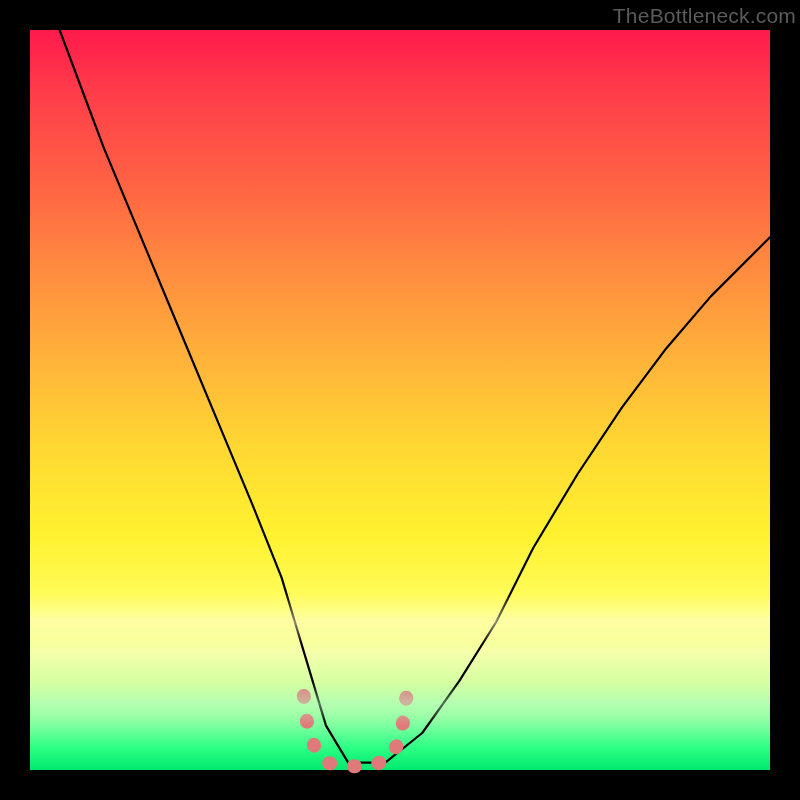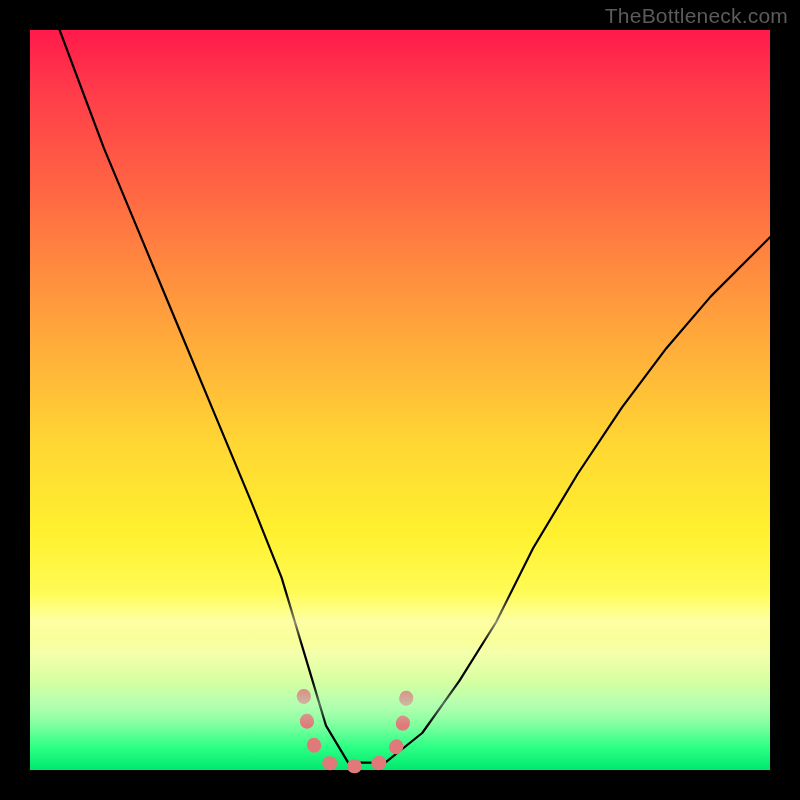--- a/index.html
+++ b/index.html
@@ -13,21 +13,21 @@
   }
   .frame {
     position: relative;
     width: 800px;
     height: 800px;
     background: #000;
   }
   .watermark {
     position: absolute;
     top: 4px;
-    right: 12px;
+    right: 4px;
     color: #5b5b5b;
     font-size: 21px;
     letter-spacing: 0.2px;
     font-weight: 400;
     z-index: 10;
     user-select: none;
   }
   .plot-area {
     position: absolute;
     left: 30px;

